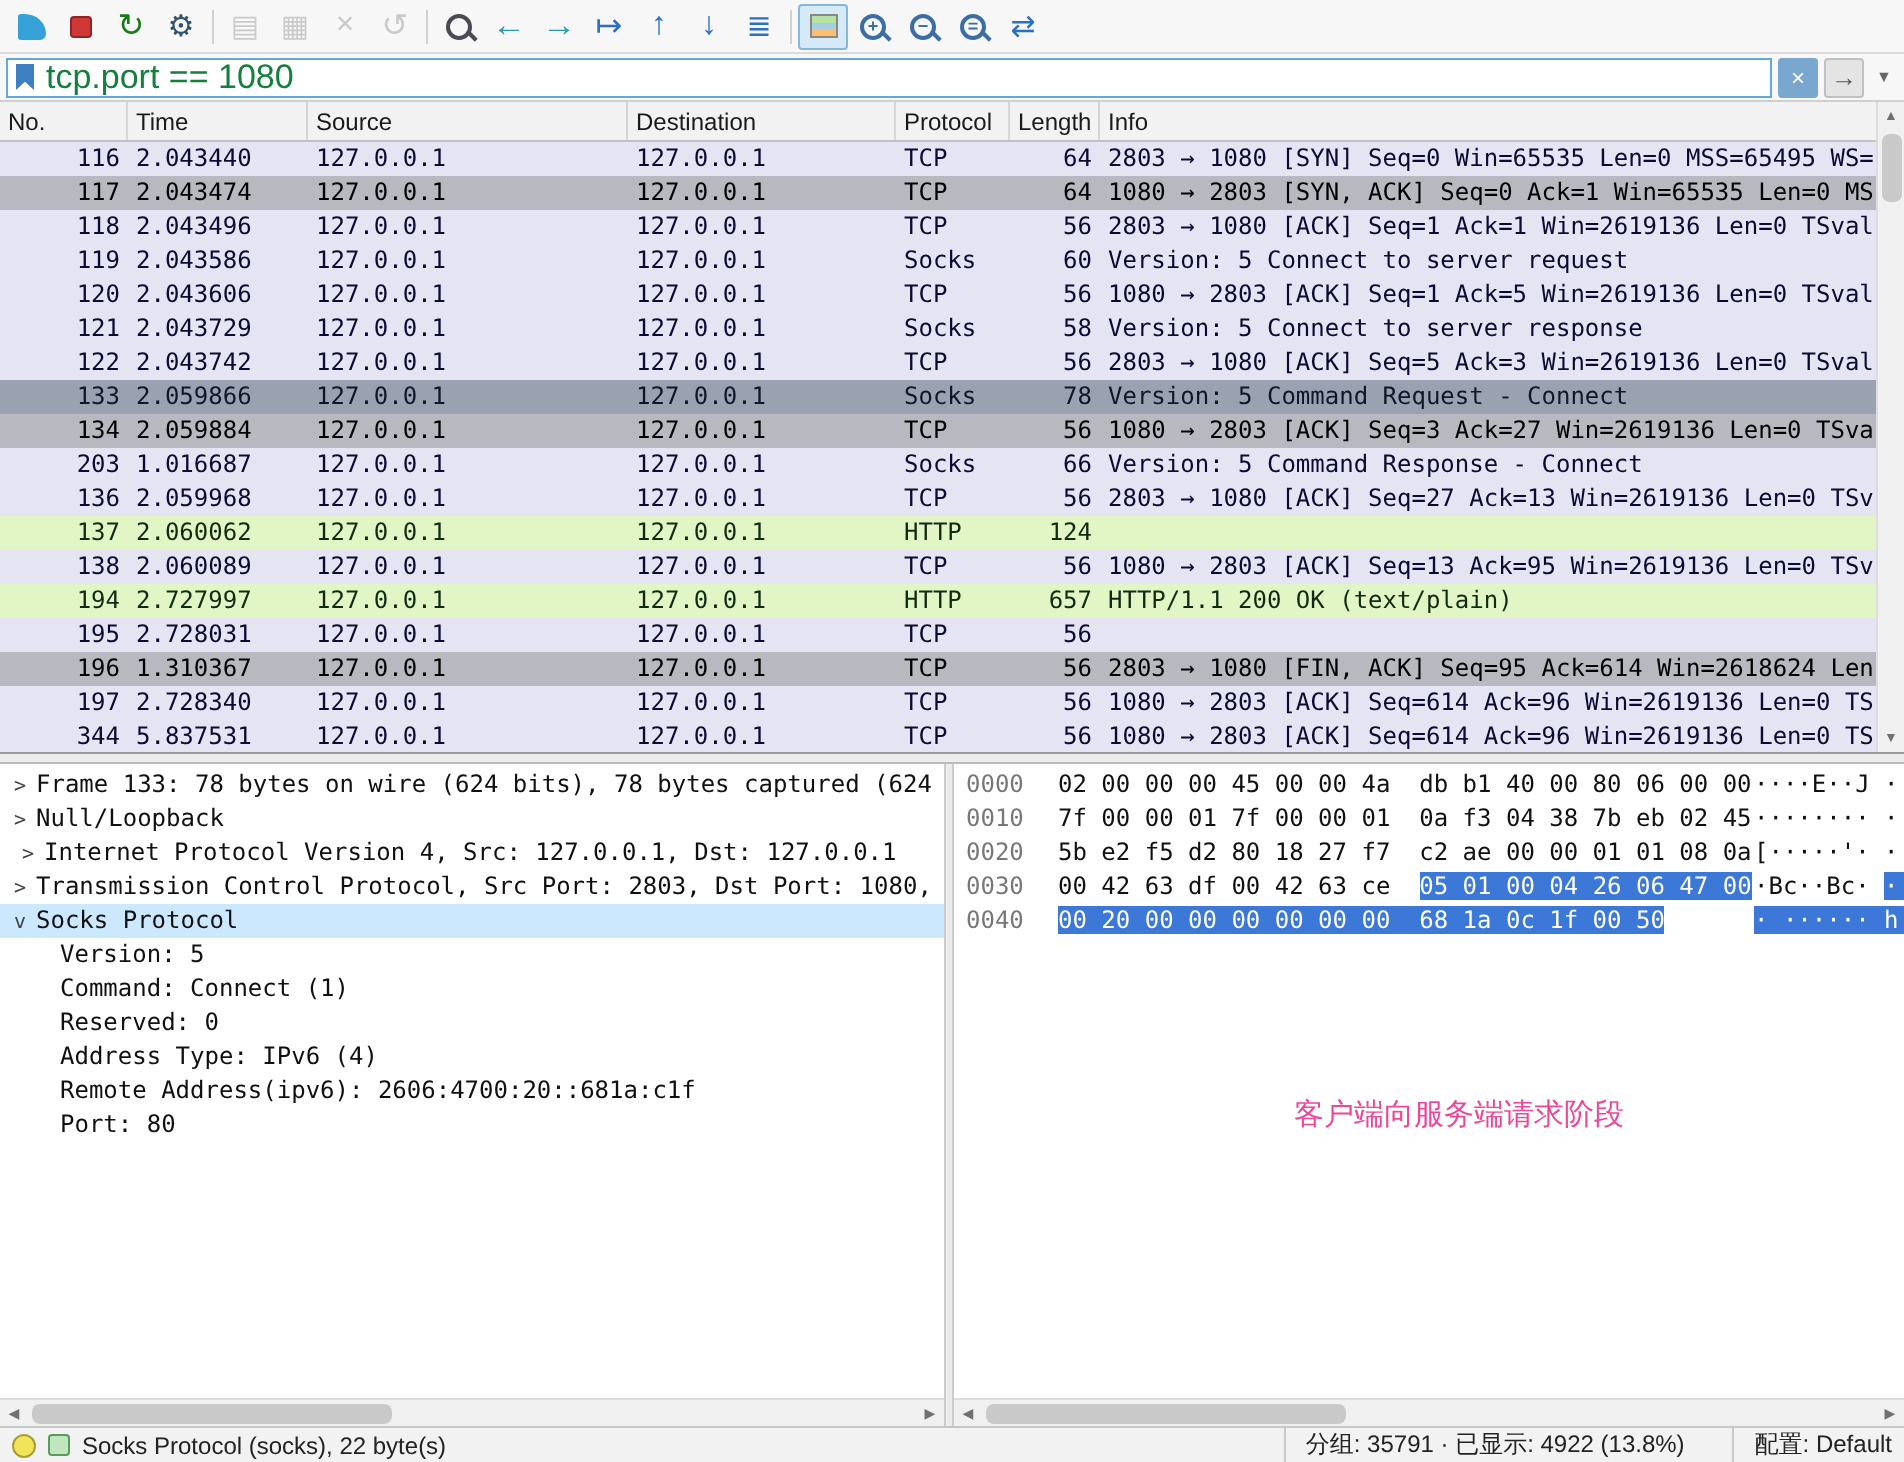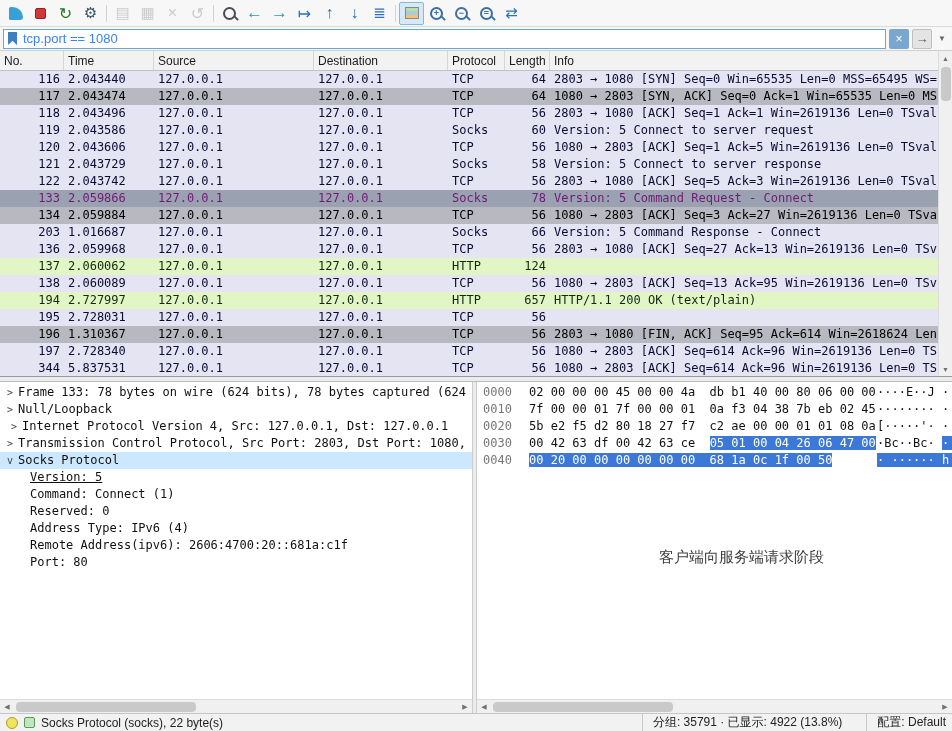--- a/index.html
+++ b/index.html
@@ -16,38 +16,38 @@
 .fin{width:14px;height:13px;background:#36a0d8;border-radius:2px 100% 4px 2px}
 .stopsq{width:11px;height:11px;background:#d03838;border:1px solid #902424;border-radius:2px}
 .mag{position:relative;width:13px;height:13px;border:2px solid #3a6ea5;border-radius:50%;font-size:9px;font-weight:bold;display:flex;align-items:center;justify-content:center}
 .mag::after{content:"";position:absolute;width:6px;height:2px;background:currentColor;right:-5px;bottom:-1px;transform:rotate(45deg)}
 .colorbars{width:14px;height:12px;border:1px solid #888;background:linear-gradient(#b7e1a1 0 33%,#a6cee3 33% 66%,#fdbf6f 66% 100%)}
 
 
 .filterbar{height:24px;background:#f7f7f7;border-bottom:1px solid #cfcfcf;display:flex;align-items:center;padding:1px 3px;gap:3px;flex:0 0 auto}
 .filter-input{flex:1;height:20px;background:#fff;border:1px solid #62a8dc;display:flex;align-items:center;padding:0 4px;gap:6px}
 .bookmark{width:9px;height:13px;background:#3d7fc1;clip-path:polygon(0 0,100% 0,100% 100%,50% 68%,0 100%)}
-.ftext{flex:1;color:#3b82f6;font-size:13px}
+.ftext{flex:1;color:#15803d;font-size:17px}
 .fclearbtn{width:20px;height:20px;background:#7aa7cf;color:#fff;display:flex;align-items:center;justify-content:center;font-size:12px;border-radius:2px}
 .fapply{width:20px;height:20px;background:#e4e4e4;border:1px solid #c0c0c0;color:#555;display:flex;align-items:center;justify-content:center;font-size:13px;border-radius:2px}
 .fdrop{width:14px;height:20px;color:#666;display:flex;align-items:center;justify-content:center;font-size:8px}
 
 
 .plist{position:relative;height:326px;border-bottom:1px solid #999;overflow:hidden;background:#fff;flex:0 0 auto}
 .phead{display:flex;height:20px;background:#f2f2f2;border-bottom:1px solid #c2c2c2;width:938px}
 .hcell{padding:3px 4px 0;border-right:1px solid #d6d6d6;font-size:12px;color:#1a1a1a;overflow:hidden;white-space:nowrap}
 .c-no{width:64px}.c-time{width:90px}.c-src{width:160px}.c-dst{width:134px}.c-proto{width:57px}.c-len{width:45px}.c-info{flex:1;min-width:0;border-right:none}
 .prow{display:flex;height:17px;line-height:17px;font-family:"DejaVu Sans Mono",monospace;font-size:12px;white-space:nowrap;width:938px}
 .cell{padding:0 4px;overflow:hidden}
 .cell.c-no,.cell.c-len{text-align:right}
 .tcp{background:#e4e4f2;color:#0a0a32}
 .socks{background:#e4e4f2;color:#0a0a32}
 .http{background:#e2f5c4;color:#102a10}
 .gray{background:#b8b8c0;color:#000}
-.sel{background:#9aa2b2;color:#701a75}
+.sel{background:#9aa2b2;color:#0f172a}
 
 
 .vscroll{position:absolute;top:0;right:0;width:14px;height:100%;background:#f0f0f0;border-left:1px solid #dcdcdc}
 .sarrow{height:14px;display:flex;align-items:center;justify-content:center;font-size:7px;color:#707070}
 .sarrow.sbottom{position:absolute;bottom:0;width:100%}
 .vthumb{position:absolute;top:16px;left:2px;width:10px;height:34px;background:#c9c9c9;border-radius:4px}
 .hscroll{position:absolute;bottom:0;left:0;right:0;height:14px;background:#f0f0f0;border-top:1px solid #dcdcdc;display:flex;align-items:center}
 .harrow{width:14px;height:14px;display:flex;align-items:center;justify-content:center;font-size:7px;color:#707070}
 .htrack{flex:1;position:relative;height:100%}
 .hthumb{position:absolute;top:2px;left:2px;height:10px;width:180px;background:#c9c9c9;border-radius:4px}
@@ -318,21 +318,21 @@
   <div class="hsplit"></div>
 
   <div class="bottom">
     <div class="detail-pane">
       <div class="dlines">
           <div class="dline" style="padding-left: 2px;"><span class="darrow">&gt;</span><span>Frame 133: 78 bytes on wire (624 bits), 78 bytes captured (624 bi</span></div>
           <div class="dline" style="padding-left: 2px;"><span class="darrow">&gt;</span><span>Null/Loopback</span></div>
           <div class="dline" style="padding-left: 6px;"><span class="darrow">&gt;</span><span>Internet Protocol Version 4, Src: 127.0.0.1, Dst: 127.0.0.1</span></div>
           <div class="dline" style="padding-left: 2px;"><span class="darrow">&gt;</span><span>Transmission Control Protocol, Src Port: 2803, Dst Port: 1080, Se</span></div>
           <div class="dline dsel" style="padding-left: 2px;"><span class="darrow">v</span><span>Socks Protocol</span></div>
-          <div class="dline" style="padding-left: 14px; text-decoration: underline;"><span class="darrow"></span><span>Version: 5</span></div>
+          <div class="dline" style="padding-left: 14px;"><span class="darrow"></span><span>Version: 5</span></div>
           <div class="dline" style="padding-left: 14px;"><span class="darrow"></span><span>Command: Connect (1)</span></div>
           <div class="dline" style="padding-left: 14px;"><span class="darrow"></span><span>Reserved: 0</span></div>
           <div class="dline" style="padding-left: 14px;"><span class="darrow"></span><span>Address Type: IPv6 (4)</span></div>
           <div class="dline" style="padding-left: 14px;"><span class="darrow"></span><span>Remote Address(ipv6): 2606:4700:20::681a:c1f</span></div>
           <div class="dline" style="padding-left: 14px;"><span class="darrow"></span><span>Port: 80</span></div>
         </div>
       <div class="hscroll">
         <div class="harrow">◀</div>
         <div class="htrack">
             <div class="hthumb"></div>
@@ -342,21 +342,21 @@
     </div>
     <div class="vsplit"></div>
     <div class="hex-pane">
       <div class="hlines">
           <div class="hline"><span class="hoff">0000</span><span class="hbytes"><span>02 00 00 00 45 00 00 4a  db b1 40 00 80 06 00 00</span><span></span></span><span><span>····E··J ··@·····</span><span></span></span></div>
           <div class="hline"><span class="hoff">0010</span><span class="hbytes"><span>7f 00 00 01 7f 00 00 01  0a f3 04 38 7b eb 02 45</span><span></span></span><span><span>········ ···8{··E</span><span></span></span></div>
           <div class="hline"><span class="hoff">0020</span><span class="hbytes"><span>5b e2 f5 d2 80 18 27 f7  c2 ae 00 00 01 01 08 0a</span><span></span></span><span><span>[·····'· ········</span><span></span></span></div>
           <div class="hline"><span class="hoff">0030</span><span class="hbytes"><span>00 42 63 df 00 42 63 ce  </span><span class="hsel">05 01 00 04 26 06 47 00</span></span><span><span>·Bc··Bc· </span><span class="hsel">····&amp;·G·</span></span></div>
           <div class="hline"><span class="hoff">0040</span><span class="hbytes"><span></span><span class="hsel">00 20 00 00 00 00 00 00  68 1a 0c 1f 00 50</span></span><span><span></span><span class="hsel">· ······ h····P</span></span></div>
         </div>
-      <div class="annotation" style="color: #404040; margin-left: 12px;">客户端向服务端请求阶段</div>
+      <div class="annotation" style="color: #ec4899;">客户端向服务端请求阶段</div>
       <div class="hscroll">
         <div class="harrow">◀</div>
         <div class="htrack">
             <div class="hthumb"></div>
           </div>
         <div class="harrow">▶</div>
       </div>
     </div>
   </div>
 

